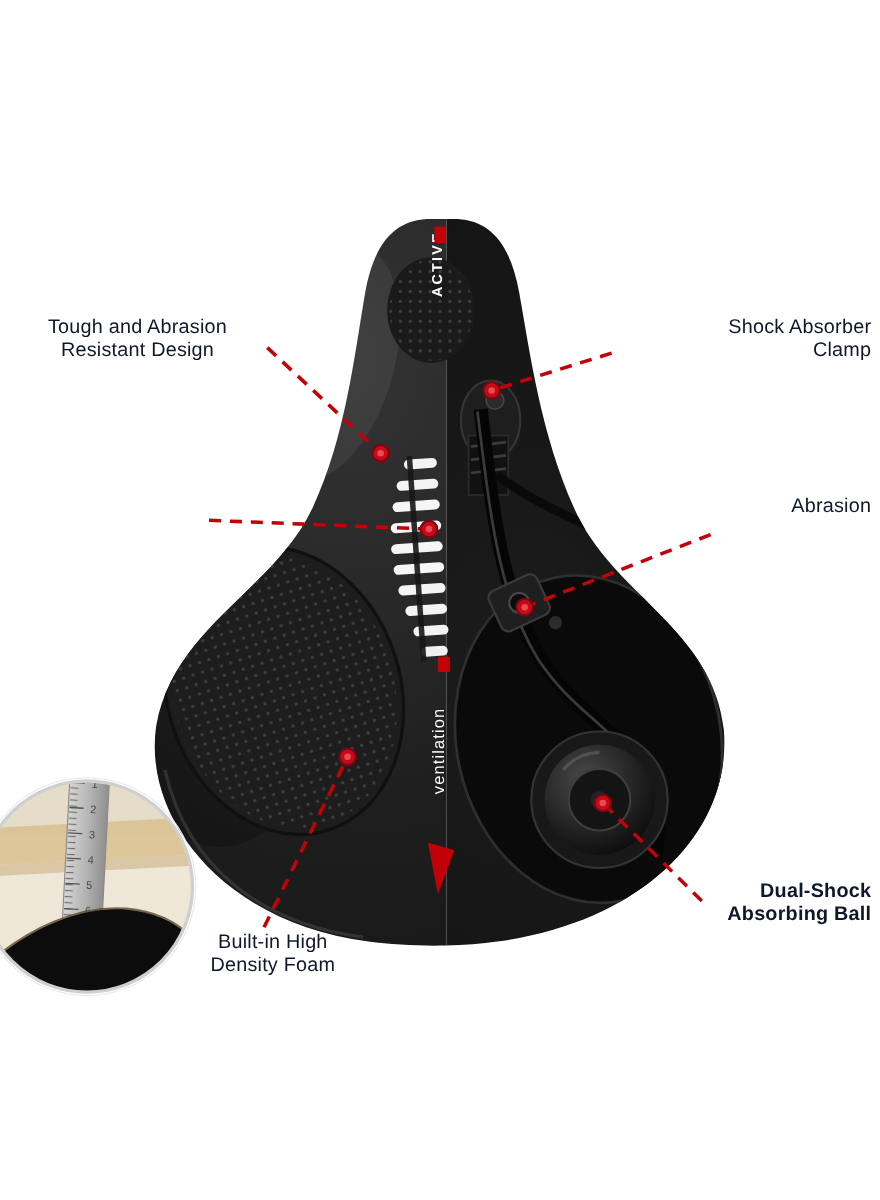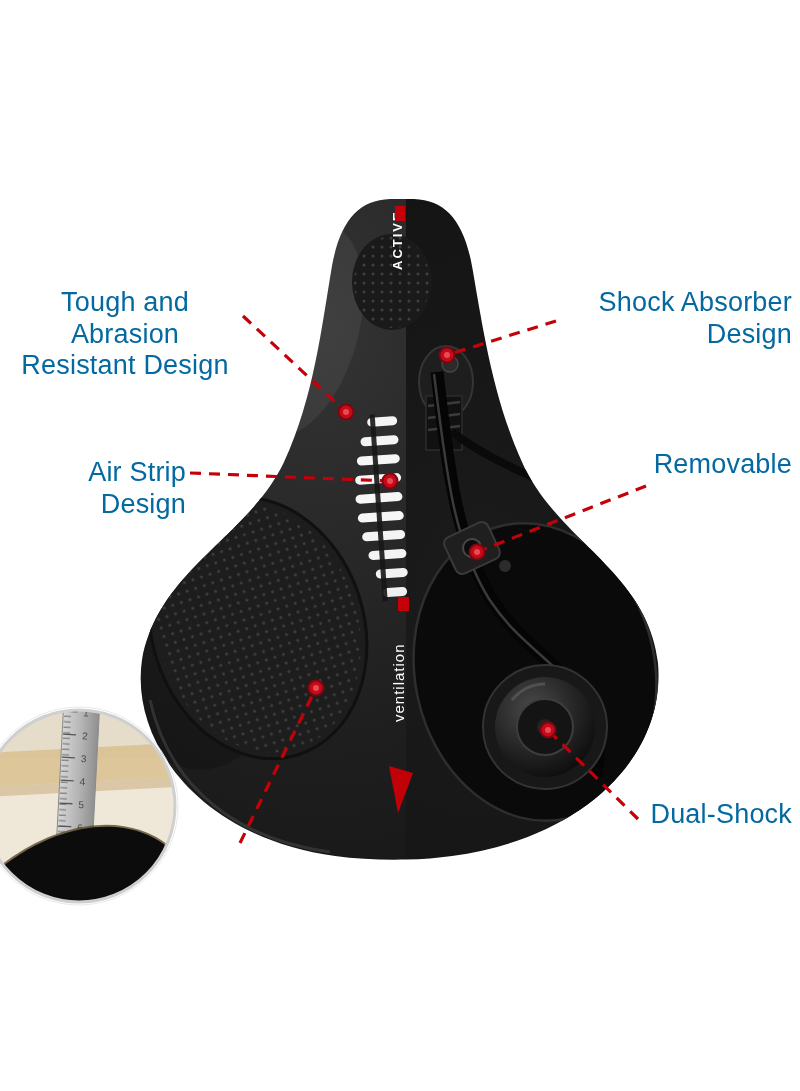--- a/index.html
+++ b/index.html
@@ -2,21 +2,21 @@
 <html><head>
 <meta charset="utf-8">
 <style>
   html,body{margin:0;padding:0;background:#ffffff;}
   .canvas{
     position:relative;width:800px;height:1091px;background:#ffffff;
     overflow:hidden;font-family:"Liberation Sans", sans-serif;
   }
   .art{position:absolute;left:0;top:0;width:800px;height:1091px;}
   .label{
-    position:absolute;font-size:27px;color:#0369a1;line-height:1.17;
+    position:absolute;font-size:18px;color:#0f172a;line-height:1.17;
     font-weight:500;letter-spacing:.2px;
   }
   .ta-r{text-align:right}
   .ta-c{text-align:center}
 </style>
 </head>
 <body>
 
 <div class="canvas">
 
@@ -213,31 +213,31 @@
     </g>
   </svg>
 
   <div class="label ta-c" style="left:6px;top:287px;width:238px;">
     <div>Tough and Abrasion</div>
     <div>Resistant Design</div>
   </div>
 
   <div class="label ta-r" style="left:558px;top:287px;width:234px;">
     <div>Shock Absorber</div>
-    <div>Design</div>
-  </div>
-
-  <div class="label ta-r" style="left:8px;top:457px;width:178px;">
-    <div>Air Strip Design</div>
-  </div>
+    <div>Clamp</div>
+  </div>
+
 
   <div class="label ta-r" style="left:602px;top:449px;width:190px;">
-    <div>Removable</div>
+    <div>Abrasion</div>
   </div>
 
   <div class="label ta-c" style="left:160px;top:846px;width:176px;">
-  </div>
-
-  <div class="label ta-r" style="left:592px;top:799px;width:200px;">
+    <div>Built-in High</div>
+    <div>Density Foam</div>
+  </div>
+
+  <div class="label ta-r" style="left:592px;top:799px;width:200px;font-weight:bold;">
     <div>Dual-Shock</div>
+    <div>Absorbing Ball</div>
   </div>
 
 </div>
 
 </body></html>

